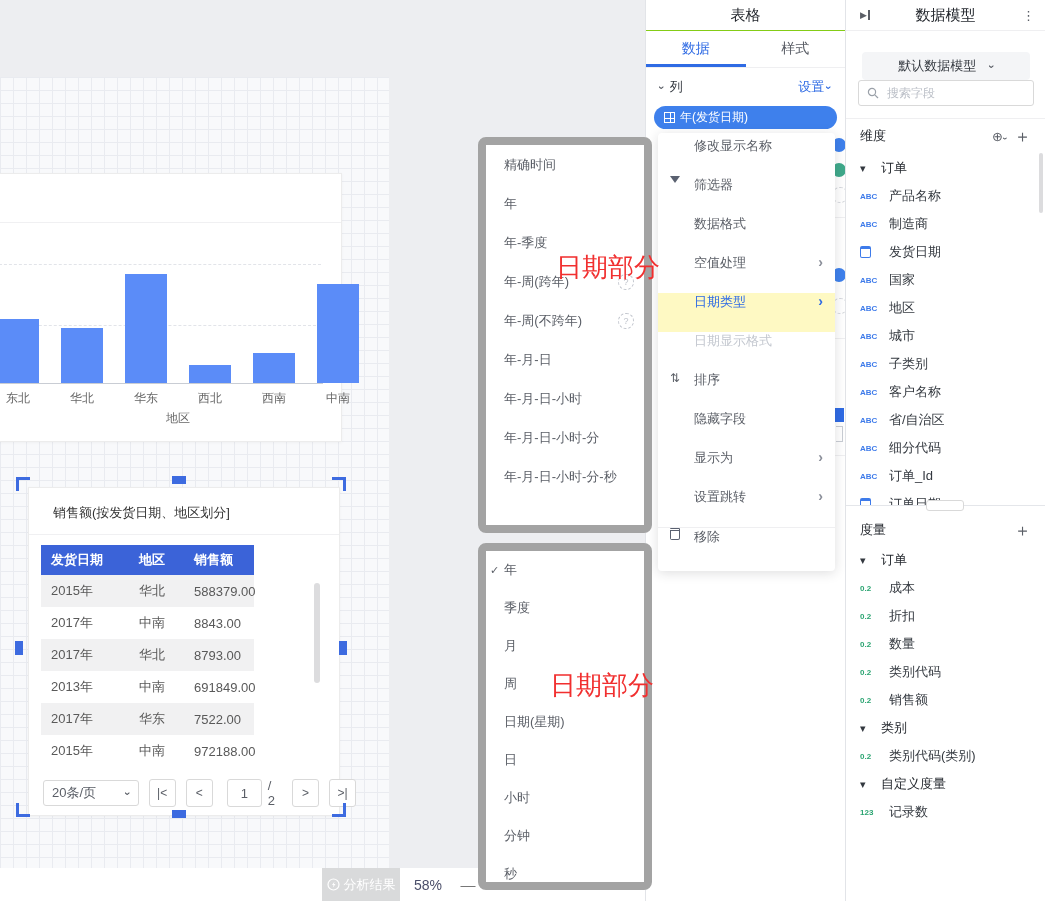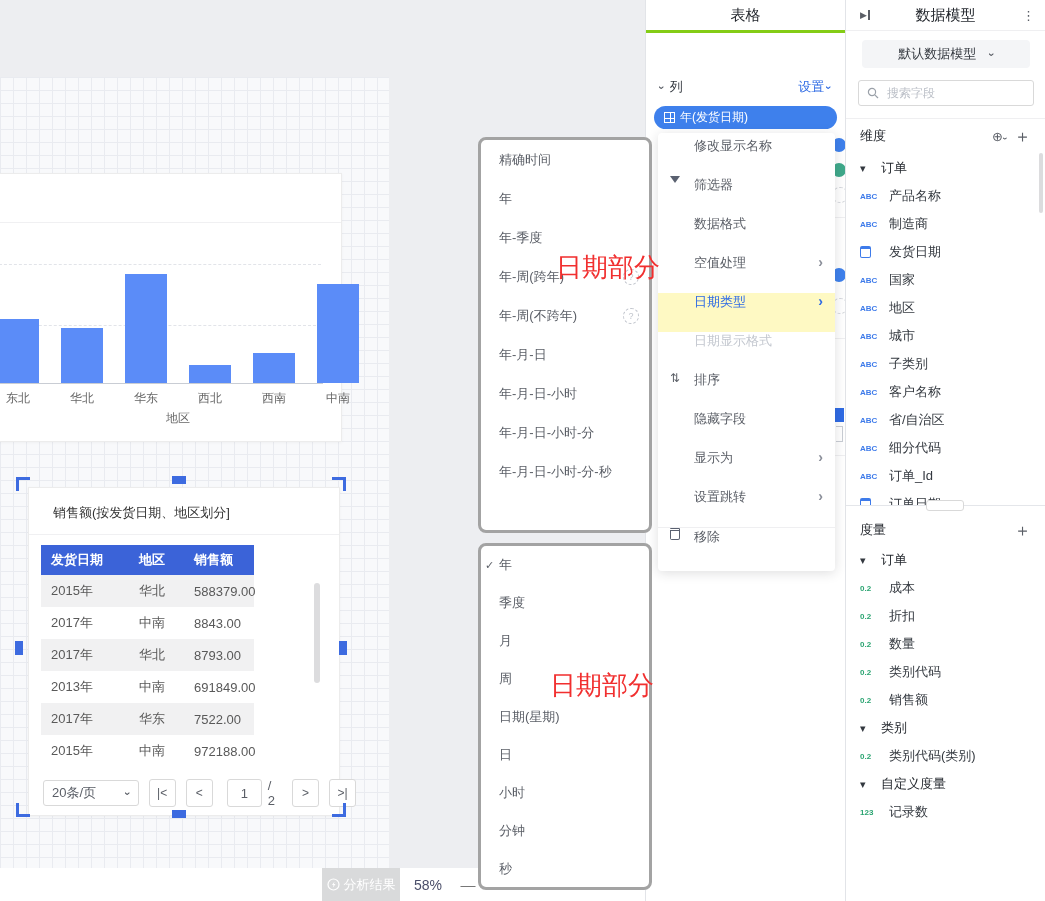--- a/index.html
+++ b/index.html
@@ -58,21 +58,21 @@
   #sel .hr{right:-1px;top:164px;width:8px;height:14px;}
 
   
   #bottom-bar{position:absolute;left:0;top:868px;width:645px;height:33px;background:#fff;}
   .ana-btn{position:absolute;left:322px;top:0;width:78px;height:33px;background:#D9DADB;color:#fff;font-size:13px;display:flex;align-items:center;justify-content:center;gap:4px;}
   .zoom-pct{position:absolute;left:404px;top:0;width:48px;height:33px;display:flex;align-items:center;justify-content:center;font-size:14px;color:#4A4E69;}
   .zoom-minus{position:absolute;left:458px;top:0;width:20px;height:33px;display:flex;align-items:center;justify-content:center;font-size:15px;color:#777;}
 
   
   #prop-panel{position:absolute;left:645px;top:0;width:200px;height:901px;background:#fff;border-left:1px solid #E2E4E8;box-sizing:border-box;}
-  .pp-header{position:absolute;left:0;top:0;width:100%;height:30px;border-bottom:3px solid #84cc16;display:flex;align-items:center;justify-content:center;font-size:15px;color:#1F2329;}
+  .pp-header{position:absolute;left:0;top:0;width:100%;height:30px;border-bottom:1px solid #84cc16;display:flex;align-items:center;justify-content:center;font-size:15px;color:#1F2329;}
   .pp-tabs{position:absolute;left:0;top:30px;width:100%;height:37px;border-bottom:1px solid #EFEFF1;display:flex;}
   .pp-tab{flex:1;display:flex;align-items:center;justify-content:center;font-size:14px;color:#5A5E66;position:relative;}
   .pp-tab.active{color:#2F6BE4;}
   .pp-tab.active::after{content:"";position:absolute;left:0;bottom:0;width:100%;height:3px;background:#2F6BE4;}
   .col-row{position:absolute;left:0;top:75px;width:100%;height:24px;display:flex;align-items:center;padding:0 14px;box-sizing:border-box;font-size:13px;color:#33383F;}
   .col-settings{margin-left:auto;color:#2F6BE4;display:flex;align-items:center;gap:3px;}
   .chev{display:inline-block;transform:rotate(90deg);font-weight:bold;font-size:11px;line-height:1;}
   .pill{position:absolute;left:8px;top:106px;width:183px;height:23px;border-radius:12px;background:#3E80EC;color:#fff;font-size:12px;display:flex;align-items:center;padding:0 10px;box-sizing:border-box;gap:5px;}
   .pill-icon{width:9px;height:9px;border:1px solid #fff;position:relative;flex:none;}
   .pill-icon::before{content:"";position:absolute;left:50%;top:0;width:1px;height:100%;background:#fff;}
@@ -89,38 +89,38 @@
   .cm-item.divider{border-top:1px solid #EFEFF1;}
   .cm-ico{width:24px;flex:none;display:flex;align-items:center;color:#5A5E66;font-size:12px;}
   .cm-arrow{margin-left:auto;color:#8A8E99;font-size:14px;font-weight:bold;}
   .cm-item.active .cm-arrow{color:#2F6BE4;}
   .icon-filter .cm-ico::before{content:"";width:0;height:0;border:5px solid transparent;border-top:7px solid #5A6170;}
   .icon-sort .cm-ico::before{content:"⇅";}
   .icon-pin .cm-ico::before{content:"⚑";}
   .icon-trash .cm-ico::before{content:"";width:8px;height:8px;border:1px solid #5A6170;border-top:3px double #5A6170;border-radius:1px 1px 2px 2px;}
 
   
-  .red-box{position:absolute;left:478px;width:174px;background:#fff;border:3px solid #a3a3a3;border-radius:8px;box-sizing:border-box;z-index:7;}
+  .red-box{position:absolute;left:478px;width:174px;background:#fff;border:8px solid #a3a3a3;border-radius:8px;box-sizing:border-box;z-index:7;}
   #trunc-menu{top:137px;height:396px;}
   #part-menu{top:543px;height:347px;}
   .dt-item{height:39px;display:flex;align-items:center;padding-left:18px;font-size:13px;color:#5A5E66;}
   .dp-item{height:38px;display:flex;align-items:center;padding-left:18px;font-size:13px;color:#5A5E66;position:relative;}
   .chk{position:absolute;left:4px;font-size:11px;color:#5A5E66;}
   .help{margin-left:auto;margin-right:10px;width:14px;height:14px;border:1px dashed #C0C4CC;border-radius:50%;color:#C0C4CC;font-size:9px;display:flex;align-items:center;justify-content:center;}
   .annotation{position:absolute;color:#F12F2F;font-size:26px;white-space:nowrap;z-index:8;}
   #anno-trunc{left:556px;top:250px;}
   #anno-part{left:550px;top:668px;}
 
   
   #model-panel{position:absolute;left:845px;top:0;width:200px;height:901px;background:#fff;border-left:1px solid #E2E4E8;box-sizing:border-box;}
   .mp-header{position:absolute;left:0;top:0;width:100%;height:30px;border-bottom:1px solid #EFEFF1;display:flex;align-items:center;font-size:15px;color:#1F2329;}
   .collapse-ico{margin-left:14px;font-size:9px;color:#5A5E66;border-right:2px solid #5A5E66;padding-right:1px;line-height:10px;}
   .mp-title{position:absolute;left:0;width:100%;text-align:center;}
   .kebab{margin-left:auto;margin-right:10px;font-size:13px;color:#5A5E66;z-index:1;}
-  .model-select{position:absolute;left:16px;top:40px;width:168px;height:28px;background:#F4F5F7;border-radius:4px;display:flex;align-items:center;justify-content:center;gap:14px;font-size:13px;color:#33383F;}
+  .model-select{position:absolute;left:16px;top:52px;width:168px;height:28px;background:#F4F5F7;border-radius:4px;display:flex;align-items:center;justify-content:center;gap:14px;font-size:13px;color:#33383F;}
   .search-box{position:absolute;left:12px;top:80px;width:176px;height:26px;border:1px solid #D9D9D9;border-radius:3px;box-sizing:border-box;display:flex;align-items:center;padding:0 8px;gap:6px;}
   .search-box input{border:none;outline:none;width:120px;font-size:12px;color:#33383F;background:transparent;font-family:inherit;}
   .search-box input::placeholder{color:#BCC0C8;}
   .mp-sep{position:absolute;left:0;top:118px;width:100%;border-top:1px solid #EFEFF1;}
   .sec-head{position:absolute;left:0;width:100%;height:24px;display:flex;align-items:center;padding:0 14px;box-sizing:border-box;font-size:13px;color:#1F2329;}
   .sec-icons{margin-left:auto;display:flex;align-items:center;gap:8px;color:#5A5E66;font-size:13px;}
   .plus{font-size:17px;font-weight:400;color:#5A5E66;}
   .field-list{position:absolute;left:0;width:100%;overflow:hidden;}
   .fld{height:28px;display:flex;align-items:center;padding-left:14px;font-size:13px;color:#33383F;gap:7px;}
   .fld.group{color:#1F2329;}
@@ -244,20 +244,24 @@
         <path d="M7.5 3.5 L5 7 L6.5 7 L5.8 9.8 L8.5 6 L6.8 6 Z" fill="#fff"></path>
       </svg>
       <span>分析结果</span>
     </div>
     <div class="zoom-pct">58%</div>
     <div class="zoom-minus">—</div>
   </div>
 
   <div id="prop-panel">
     <div class="pp-header">表格</div>
+    <div class="pp-tabs">
+      <div class="pp-tab active">数据</div>
+      <div class="pp-tab">样式</div>
+    </div>
     <div class="col-row">
       <span class="chev" style="margin-right:6px;color:#5A5E66">›</span>
       <span>列</span>
       <span class="col-settings">
         <span>设置</span>
         <span class="chev">›</span>
       </span>
     </div>
     <div class="pill">
       <span class="pill-icon"></span>

